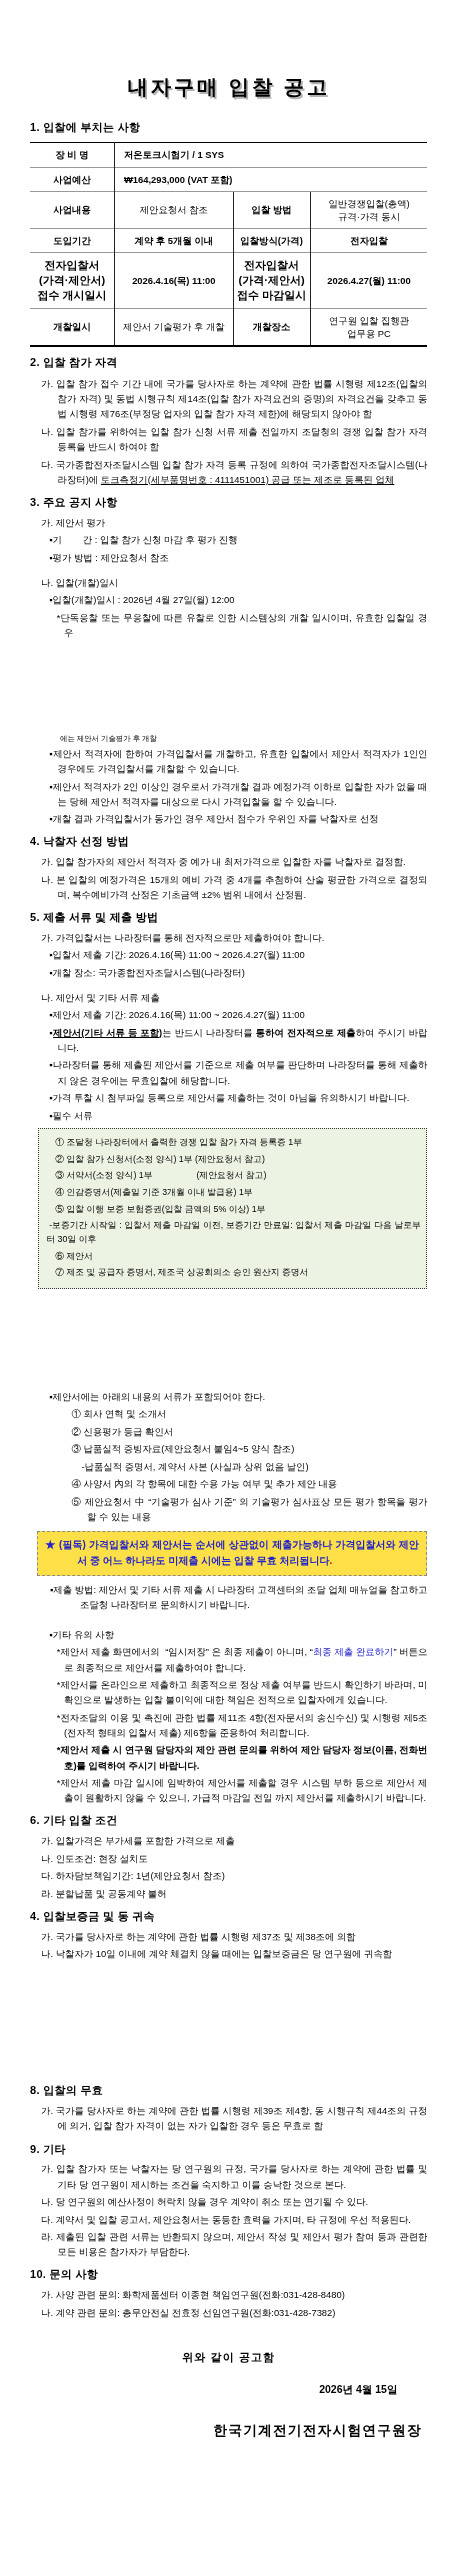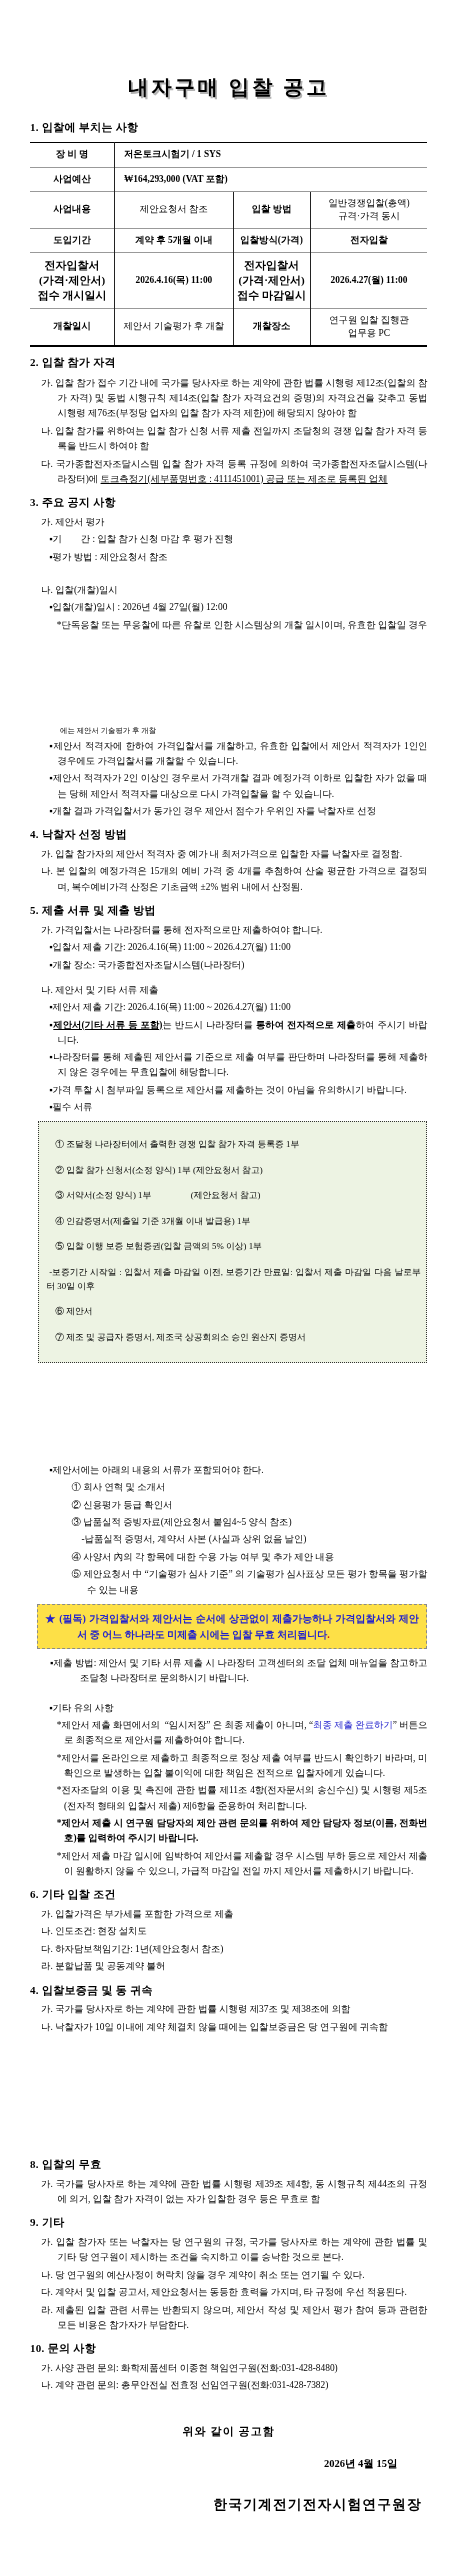--- a/index.html
+++ b/index.html
@@ -1,19 +1,19 @@
 <!DOCTYPE html>
 <html style="font-size:8.8px"><head>
 <meta charset="utf-8">
 <style>
   html,body { margin:0; padding:0; background:#ffffff; }
   .page {
     position:relative; width:455px; height:2576px; margin:0 auto;
     background:#ffffff; overflow:hidden; color:#000;
-    font-family:Liberation Serif, serif;
+    font-family:Liberation Sans, sans-serif;
     font-size:9.4px; line-height:1.62;
   }
   .content { padding:0 27.6px 0 30px; }
   .doc-title {
     margin-top:75px; text-align:center;
     font-size:20.4px; font-weight:bold; letter-spacing:2.8px; line-height:1.2;
     text-shadow:1.7px 1.7px 0 #b3b3b3;
   }
   .sec-heading { font-size:11px; font-weight:bold; letter-spacing:0.3px; line-height:1.3; }
   .mt-sec { margin-top:8px; }
@@ -45,21 +45,21 @@
   table.info td.lbl { font-weight:bold; }
   table.info td.b { font-weight:bold; }
   table.info td.left { text-align:left; padding-left:8.8px; }
   table.info td.small-lbl { font-size:11px; line-height:1.35; font-weight:bold; }
   .c1 { width:21.3%; } .c2 { width:29.8%; } .c3 { width:19.4%; } .c4 { width:29.5%; }
 
   .green-box {
     margin:5.5px 0 0 7.7px; border:0.8px dotted #333; background:#edf3e3;
     padding:3.9px 5.5px 5px 5.5px; font-size:8.8px; line-height:1.55;
   }
-  .green-box .box-item { white-space:pre-wrap; padding-left:11px; margin:12px 0; text-align:justify; }
+  .green-box .box-item { white-space:pre-wrap; padding-left:11px; margin:3px 0; text-align:justify; }
   .green-box .box-item-sub { white-space:pre-wrap; padding-left:2.2px; margin:0; text-align:justify; }
 
   .star-box {
     margin:6.6px 0 0 6.6px; border:0.8px dashed #8a8a8a; background:#fde047;
     padding:5.5px 7.7px; font-size:10px; font-weight:bold; line-height:1.6;
   }
   .star-box .star-text { color:#2323cd; padding-left:32px; text-indent:-32px; white-space:pre-wrap; text-align:justify; }
 
   .gap-pagebreak-1 { height:88px; }
   .gap-pagebreak-2 { height:98px; }
@@ -138,21 +138,21 @@
 
     <div class="sec-heading mt-sec">2. 입찰 참가 자격</div>
     <div class="p ga" style="margin-top:6.6px;">가. 입찰 참가 접수 기간 내에 국가를 당사자로 하는 계약에 관한 법률 시행령 제12조(입찰의 참가 자격) 및 동법 시행규칙 제14조(입찰 참가 자격요건의 증명)의 자격요건을 갖추고 동법 시행령 제76조(부정당 업자의 입찰 참가 자격 제한)에 해당되지 않아야 함</div>
     <div class="p ga">나. 입찰 참가를 위하여는 입찰 참가 신청 서류 제출 전일까지 조달청의 경쟁 입찰 참가 자격 등록을 반드시 하여야 함</div>
     <div class="p ga"><span>다. 국가종합전자조달시스템 입찰 참가 자격 등록 규정에 의하여 국가종합전자조달시스템(나라장터)에 </span><span class="underline">토크측정기(세부품명번호 : 4111451001) 공급 또는 제조로 등록된 업체</span></div>
 
     <div class="sec-heading mt-sec">3. 주요 공지 사항</div>
     <div class="p ga" style="margin-top:5.5px;">가. 제안서 평가</div>
     <div class="p bullet">▪기        간 : 입찰 참가 신청 마감 후 평가 진행</div>
     <div class="p bullet">▪평가 방법 : 제안요청서 참조</div>
-    <div class="p ga" style="margin-top:18px;">나. 입찰(개찰)일시</div>
+    <div class="p ga" style="margin-top:10px;">나. 입찰(개찰)일시</div>
     <div class="p bullet">▪입찰(개찰)일시 : 2026년 4월 27일(월) 12:00</div>
     <div class="p note">*단독응찰 또는 무응찰에 따른 유찰로 인한 시스템상의 개찰 일시이며, 유효한 입찰일 경우</div>
 
     <div class="gap-pagebreak-1"></div>
 
     <div class="p small-cont">에는 제안서 기술평가 후 개찰</div>
     <div class="p bullet">▪제안서 적격자에 한하여 가격입찰서를 개찰하고, 유효한 입찰에서 제안서 적격자가 1인인 경우에도 가격입찰서를 개찰할 수 있습니다.</div>
     <div class="p bullet">▪제안서 적격자가 2인 이상인 경우로서 가격개찰 결과 예정가격 이하로 입찰한 자가 없을 때는 당해 제안서 적격자를 대상으로 다시 가격입찰을 할 수 있습니다.</div>
     <div class="p bullet">▪개찰 결과 가격입찰서가 동가인 경우 제안서 점수가 우위인 자를 낙찰자로 선정</div>
 

